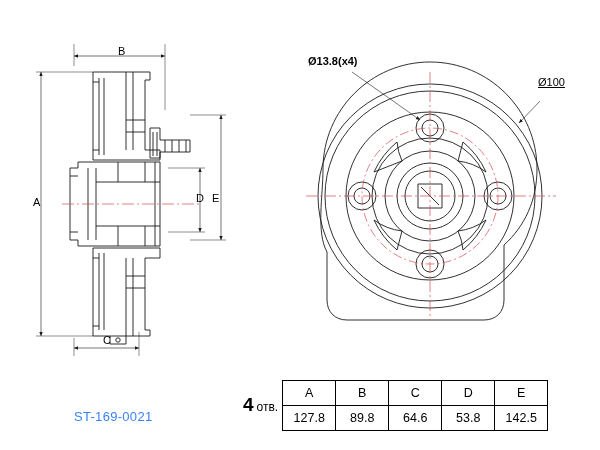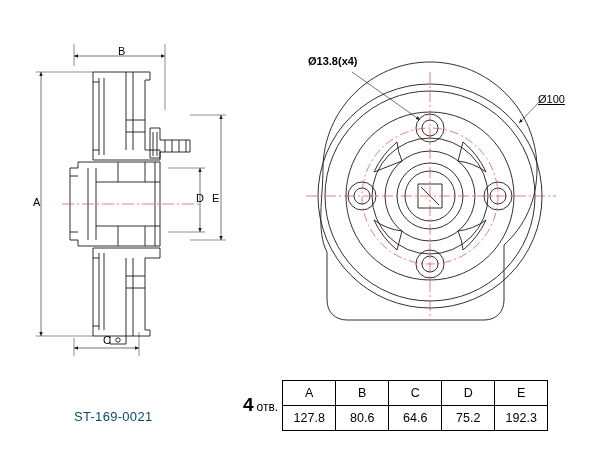--- a/index.html
+++ b/index.html
@@ -27,21 +27,21 @@
     font-family: "Liberation Sans", sans-serif;
     font-size: 11px;
     color: #000000;
     white-space: nowrap;
   }
   .part-no {
     position: absolute;
     left: 74px;
     top: 409px;
     font-size: 13px;
-    color: #0c4a6e;
+    color: #3b82f6;
     letter-spacing: 0.3px;
     text-align: right;
   }
   
   .tbl-wrap {
     position: absolute;
     left: 243px;
     top: 380px;
     display: flex;
     align-items: center;
@@ -219,42 +219,42 @@
       <line x1="540" y1="101" x2="519" y2="123" marker-end="url(#arrS)"></line>
     </g>
   </svg>
 
   <div class="lbl" style="left:118px; top:45px;">B</div>
   <div class="lbl" style="left:33px; top:196px;">A</div>
   <div class="lbl" style="left:103px; top:334px;">C</div>
   <div class="lbl" style="left:196px; top:192px;">D</div>
   <div class="lbl" style="left:212px; top:192px;">E</div>
   <div class="lbl" style="left:308px; top:55px;font-weight:bold;">Ø13.8(x4)</div>
-  <div class="lbl" style="left:538px; top:93px;text-decoration:underline;">Ø100</div>
+  <div class="lbl" style="left:538px; top:76px;text-decoration:underline;">Ø100</div>
 
   <div class="part-no">ST-169-0021</div>
 
   <div class="tbl-wrap">
     <div class="otv">
       <span class="otv-num">4</span>
       <span class="otv-txt">отв.</span>
     </div>
     <table class="spec">
       <tbody>
           <tr class="head">
         <td>A</td>
         <td>B</td>
         <td>C</td>
         <td>D</td>
         <td>E</td>
       </tr>
       <tr>
         <td>127.8</td>
-        <td>80.6</td>
+        <td>89.8</td>
         <td>64.6</td>
-        <td>75.2</td>
-        <td>192.3</td>
+        <td>53.8</td>
+        <td>142.5</td>
       </tr>
     </tbody>
       </table>
   </div>
 
 </div>
 
 </body></html>

